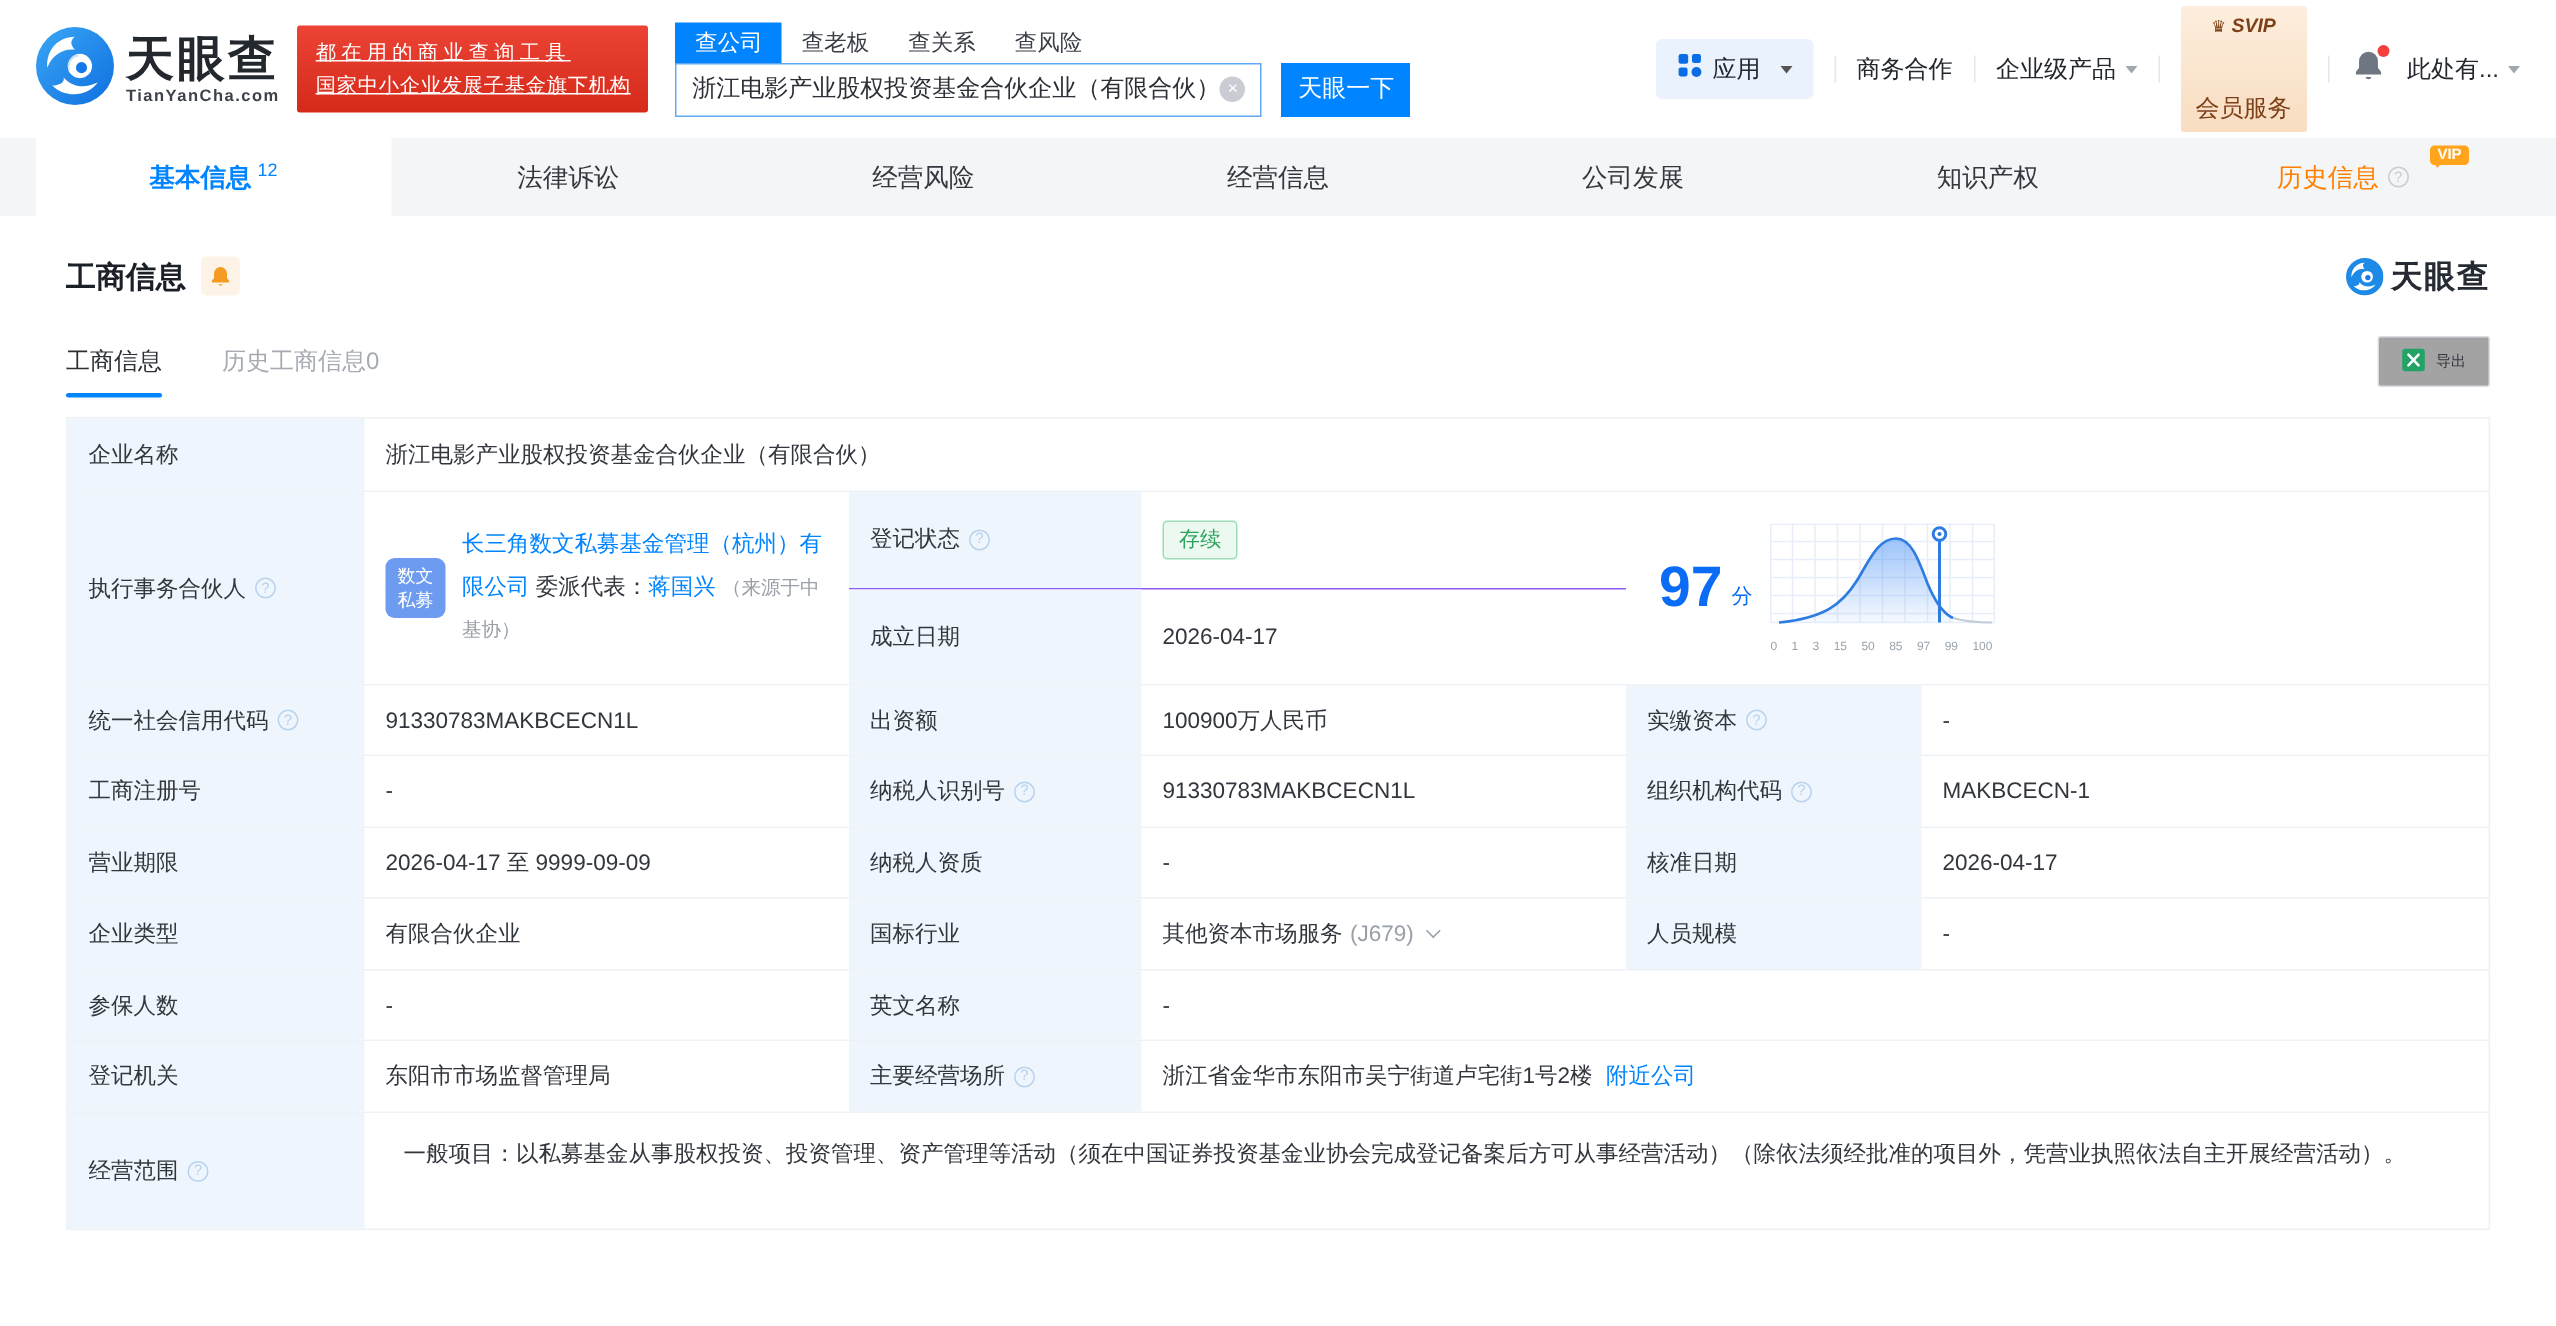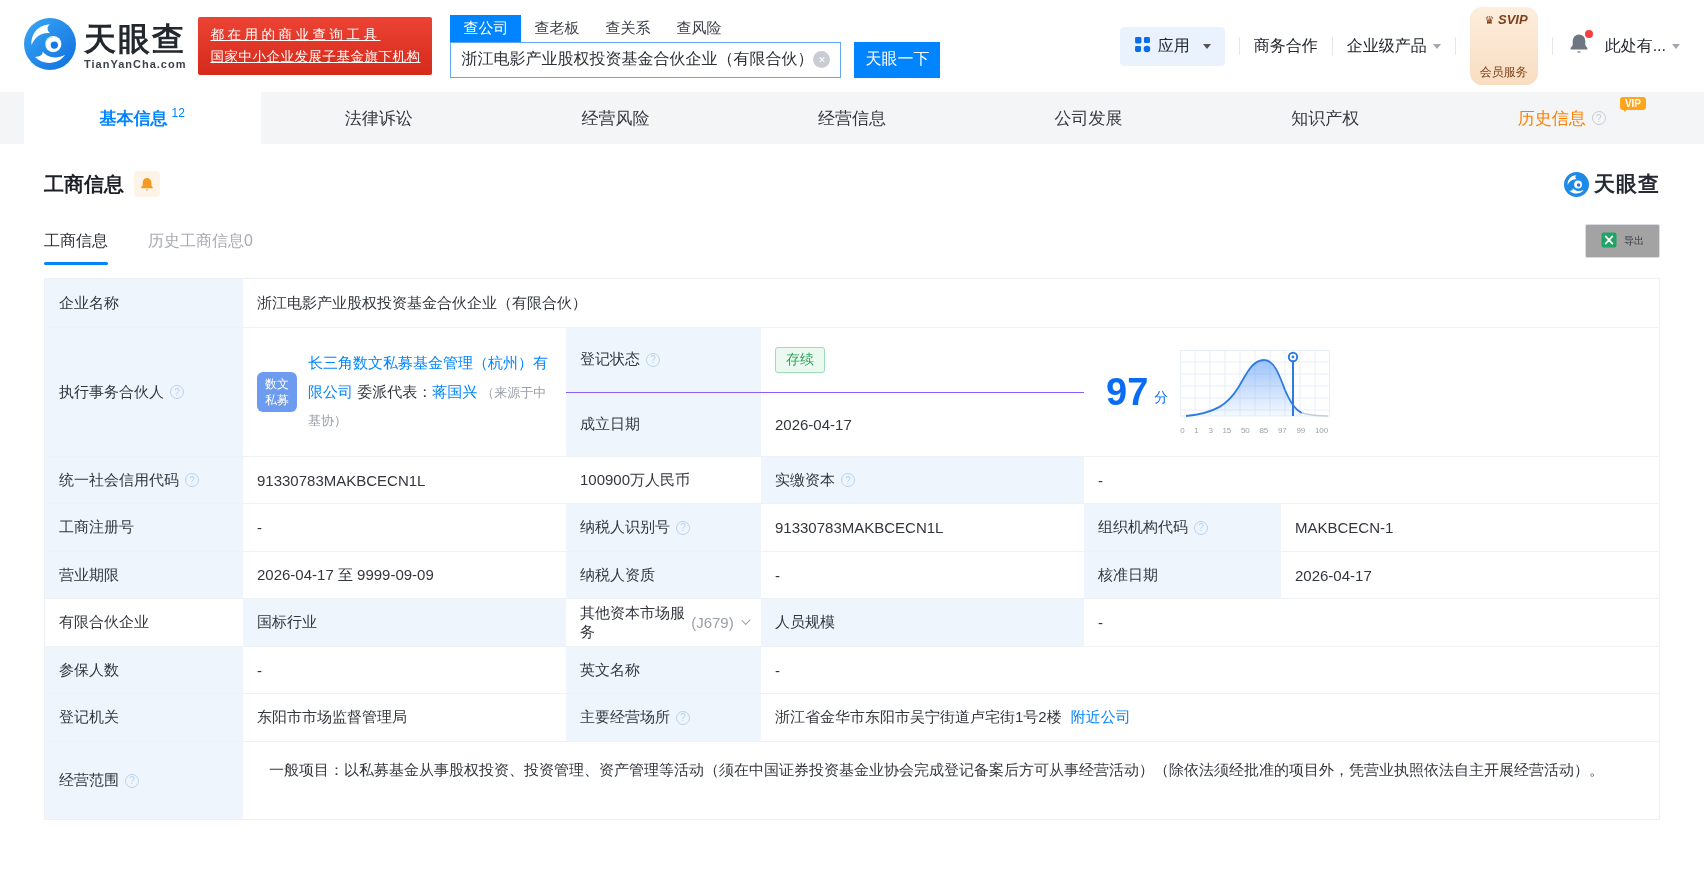--- a/index.html
+++ b/index.html
@@ -25,24 +25,24 @@
   .clear { width:17px; height:17px; border-radius:50%; background:#c9ccd2; color:#fff; display:flex; align-items:center; justify-content:center; cursor:pointer; flex:none; }
   .clear::after { content:"✕"; font-size:9px; }
   .sbtn { width:88px; height:36px; margin-left:13px; background:#0084ff; color:#fff; font-size:16px; border:none; cursor:pointer; font-family:inherit; }
 
   .h-right { margin-left:auto; display:flex; align-items:center; }
   .apps { display:flex; align-items:center; gap:7px; background:#e9f2fd; border-radius:4px; padding:9px 14px; font-size:16px; color:#23272e; cursor:pointer; }
   .hsep { width:1px; height:18px; background:#e3e6ea; margin:0 14px; }
   .hlink { font-size:16px; color:#23272e; display:flex; align-items:center; cursor:pointer; }
   .caret { width:0; height:0; border:4px solid transparent; border-top:5px solid #555; margin-left:6px; margin-top:5px; }
   .caret.gray { border-top-color:#a2a7ae; }
-  .svip { background:linear-gradient(180deg,#fdeedd,#f8ddc1); border-radius:12px; padding:5px 10px; text-align:right; cursor:pointer; line-height:1.25; }
+  .svip { background:linear-gradient(180deg,#fdeedd,#f8ddc1); border-radius:2px; padding:5px 10px; text-align:center; cursor:pointer; line-height:1.25; }
   .svip .s1 { font-size:13px; font-weight:700; font-style:italic; color:#7d4018; }
   .svip .s1 .crown { font-style:normal; font-size:11px; }
-  .svip .s2 { font-size:12px; color:#7d4018;margin-top:37px; }
+  .svip .s2 { font-size:16px; color:#7d4018;margin-top:37px; }
   .bellwrap { position:relative; margin:0 16px 0 2px; cursor:pointer; }
   .bellwrap .dot { position:absolute; top:-3px; right:-4px; width:8px; height:8px; border-radius:50%; background:#f53f3f; }
 
   
   .navtabs { height:52px; background:#f4f5f7; display:flex; padding:0 24px; }
   .ntab { flex:1; display:flex; align-items:center; justify-content:center; font-size:17px; color:#33373e; cursor:pointer; position:relative; }
   .ntab.active { background:#fff; color:#0084ff; font-weight:700; }
   .ntab .cnt { font-size:12px; color:#0084ff; margin-left:4px; position:relative; top:-5px; font-weight:400; }
   .ntab.vip { color:#ff8000; }
   .vip-tag { position:absolute; top:5px; right:34px; background:#ffa41b; color:#fff; font-size:10px; font-weight:700; padding:1px 5px; border-radius:3px; }
@@ -322,20 +322,21 @@
         </span>
       </div>
     </div>
 
     <div class="trow" style="height:47px">
       <div class="cell label">
         <span>统一社会信用代码</span>
           <span class="q"></span>
       </div>
       <div class="cell">91330783MAKBCECN1L</div>
+      <div class="cell label">出资额</div>
       <div class="cell">100900万人民币</div>
       <div class="cell label">
         <span>实缴资本</span>
           <span class="q"></span>
       </div>
       <div class="cell">-</div>
     </div>
 
     <div class="trow" style="height:48px">
       <div class="cell label">工商注册号</div>
@@ -355,20 +356,21 @@
     <div class="trow" style="height:47px">
       <div class="cell label">营业期限</div>
       <div class="cell">2026-04-17 至 9999-09-09</div>
       <div class="cell label">纳税人资质</div>
       <div class="cell">-</div>
       <div class="cell label">核准日期</div>
       <div class="cell">2026-04-17</div>
     </div>
 
     <div class="trow" style="height:48px">
+      <div class="cell label">企业类型</div>
       <div class="cell">有限合伙企业</div>
       <div class="cell label">国标行业</div>
       <div class="cell">
         <span>其他资本市场服务</span>
         <span class="gray" style="margin-left:5px">(J679)</span>
         <span class="chev"></span>
       </div>
       <div class="cell label">人员规模</div>
       <div class="cell">-</div>
     </div>

